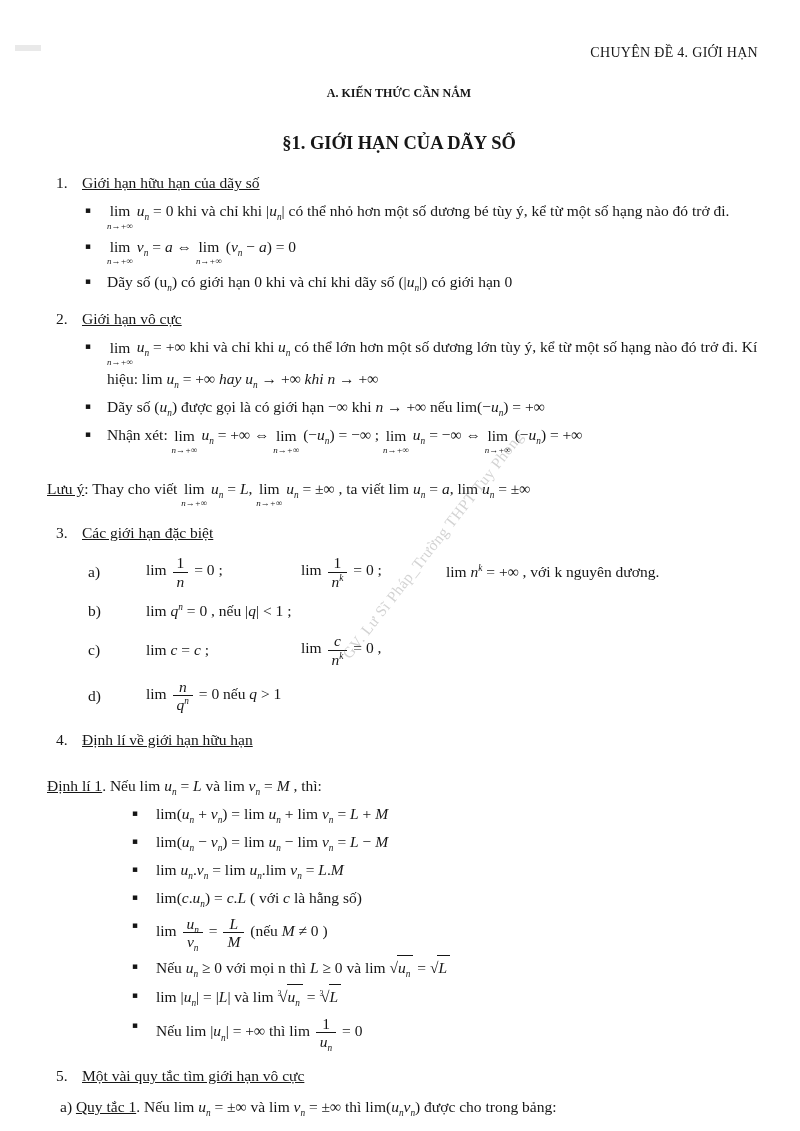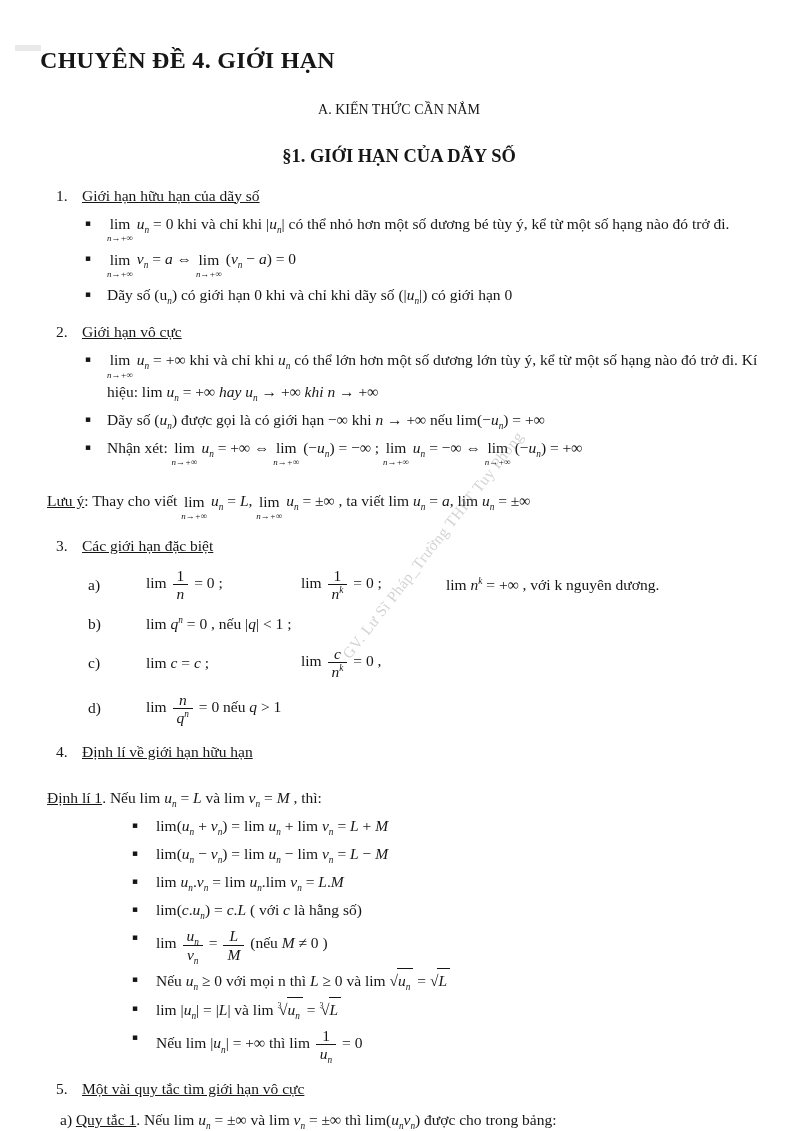--- a/index.html
+++ b/index.html
@@ -15,23 +15,23 @@
   .scan-mark { position: absolute; left: 15px; top: 45px; width: 26px; height: 6px; background: #e9e9e9; }
 
   .watermark {
     position: absolute; left: 268px; top: 533px; width: 330px; text-align: center;
     transform: rotate(-52deg); transform-origin: center;
     font-size: 15.5px; letter-spacing: 0.5px; white-space: nowrap;
     color: rgba(125,125,125,0.34); z-index: 3; pointer-events: none;
     font-family: "Liberation Serif", serif;
   }
 
-  .title  { text-align: left; font-weight: 700; font-size: 24px; letter-spacing: 0.3px; }
-  .sub-a  { text-align: center; font-weight: 400; font-size: 14px; margin-top: 20px; }
-  .sub-s  { text-align: center; font-weight: 700; font-size: 18.5px; margin-top: 21px; }
+  .title  { text-align: right; font-weight: 400; font-size: 14px; letter-spacing: 0.3px; }
+  .sub-a  { text-align: center; font-weight: 700; font-size: 12px; margin-top: 20px; }
+  .sub-s  { text-align: center; font-weight: 700; font-size: 18.5px; margin-top: 27px; }
 
   .sec { display: flex; margin-top: 13px; }
   .sec .num { flex: none; width: 26px; margin-left: 16px; }
   .sec .st  { text-decoration: underline; }
 
   .bullet { display: flex; margin: 4px 0; }
   .bullet .bm { flex: none; font-size: 9px; padding-top: 5px; font-family: "DejaVu Sans", sans-serif; }
   .b1 { padding-left: 45px; } .b1 .bm { width: 22px; }
   .b2 { padding-left: 92px; } .b2 .bm { width: 24px; }
   .bc { flex: 1; }

